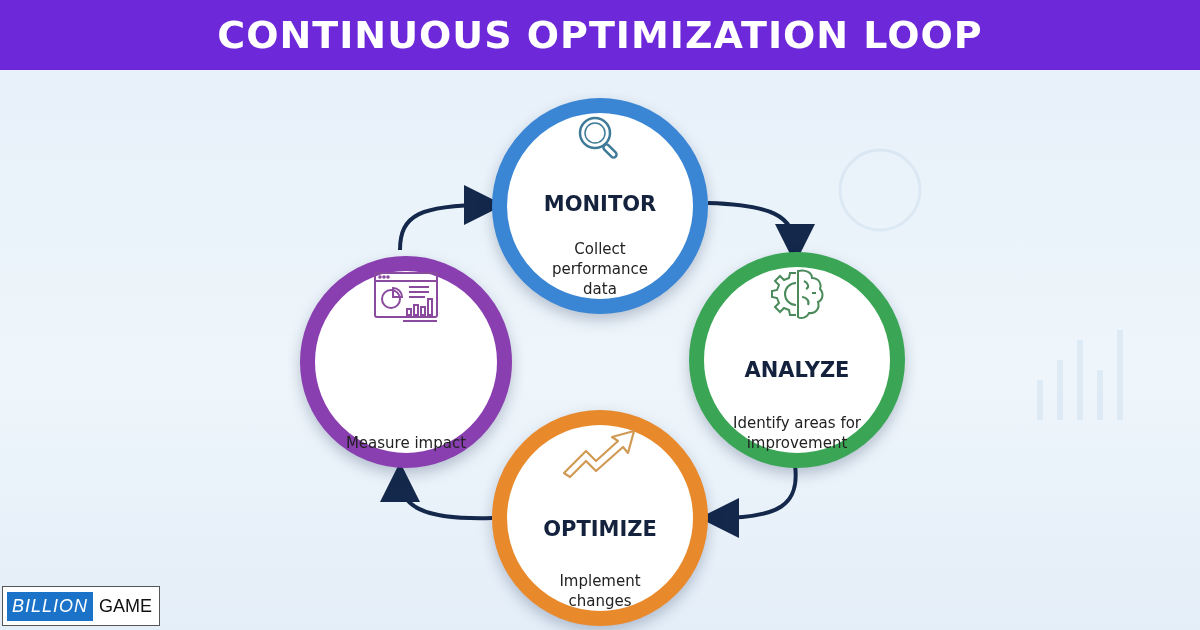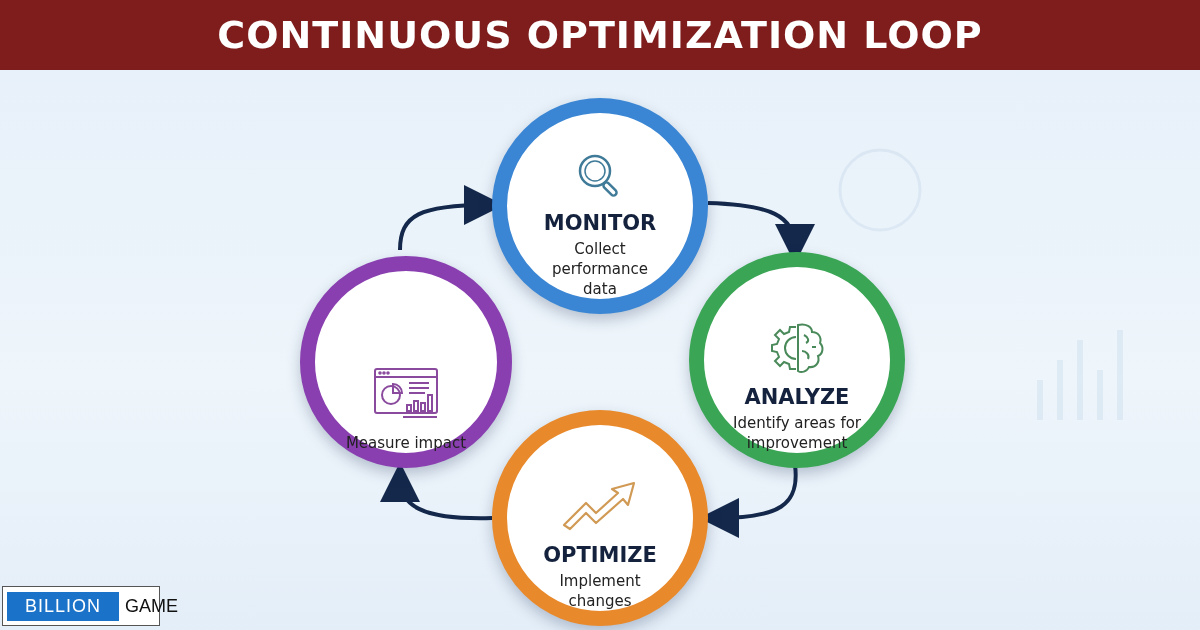--- a/index.html
+++ b/index.html
@@ -1,34 +1,34 @@
 <!DOCTYPE html>
 <html><head>
 <meta charset="utf-8">
 <style>
   html,body{margin:0;padding:0;}
   body{width:1200px;height:630px;overflow:hidden;position:relative;
        font-family:"DejaVu Sans","Liberation Sans",sans-serif;
        background:linear-gradient(180deg,#e6f0f9 0%,#eef5fb 60%,#e4eef8 100%);}
-  .header{position:absolute;left:0;top:0;width:1200px;height:70px;background:#7f1d1d;
+  .header{position:absolute;left:0;top:0;width:1200px;height:70px;background:#6d28d9;
           display:flex;align-items:center;justify-content:center;}
   .header h1{margin:0;color:#fff;font-size:38px;font-weight:bold;letter-spacing:1px;
              font-family:"DejaVu Sans",sans-serif;}
   .bg-deco{position:absolute;opacity:.18;}
   .node{position:absolute;border-radius:50%;background:#fff;box-sizing:border-box;
-        display:flex;flex-direction:column;align-items:center;justify-content:flex-end;
-        text-align:center;box-shadow:0 6px 14px rgba(20,40,80,.25);}
+        display:flex;flex-direction:column;align-items:center;justify-content:space-between;
+        text-align:center;box-shadow:0 6px 14px rgba(20,40,80,.25);gap:8px;}
   .node .title{font-weight:bold;color:#14223d;font-size:21px;line-height:24px;}
   .node .desc{color:#222;font-size:15px;line-height:20px;margin-top:4px;}
   .node svg.icon{margin-bottom:10px;}
   .arrows{position:absolute;left:0;top:0;}
   .logo{position:absolute;left:2px;top:586px;width:158px;height:40px;background:#fff;
         border:1.5px solid #555;box-sizing:border-box;display:flex;align-items:center;padding-left:4px;}
   .logo .b{background:#1a73c8;color:#fff;font-family:"Liberation Sans",sans-serif;font-size:18px;
-           letter-spacing:1px;padding:4px 18px;}
+           letter-spacing:1px;padding:4px 5px;font-style:italic;}
   .logo .g{color:#111;font-family:"Liberation Sans",sans-serif;font-weight:normal;font-size:18px;margin-left:6px;}
 </style>
 </head>
 <body>
 
 <div class="header">
   <h1>CONTINUOUS OPTIMIZATION LOOP</h1>
 </div>
 
 <svg class="bg-deco" width="1200" height="630" style="left:0;top:0;">

